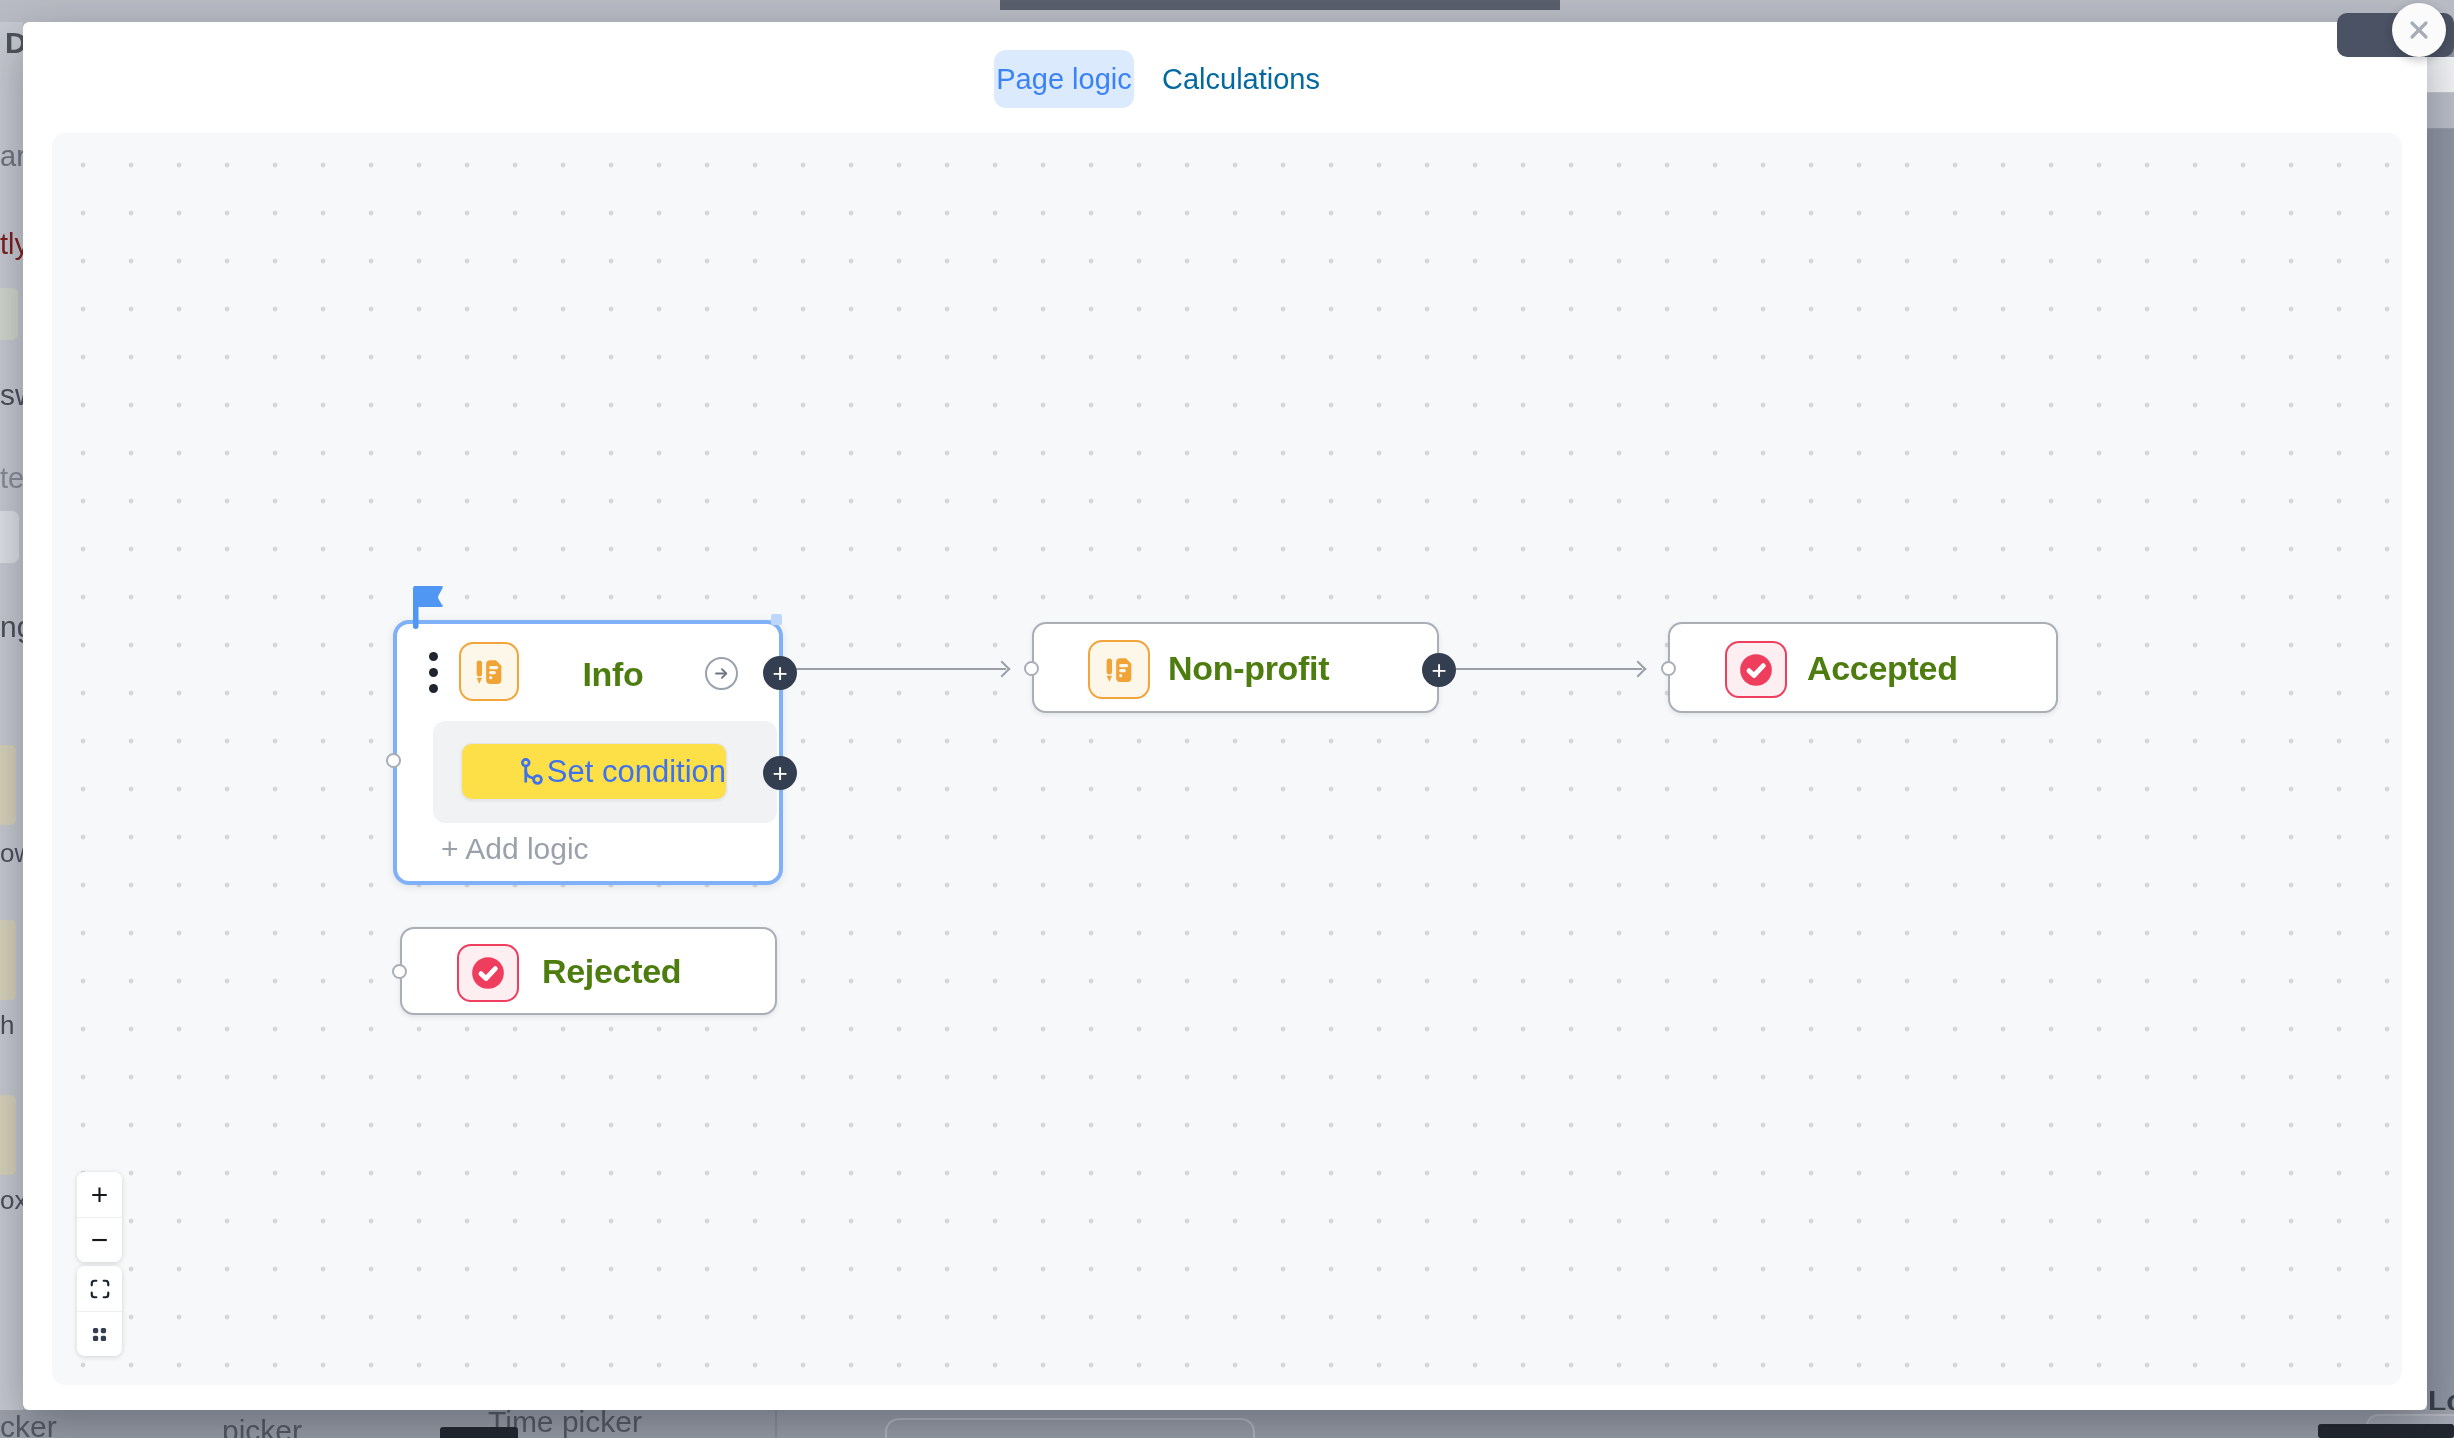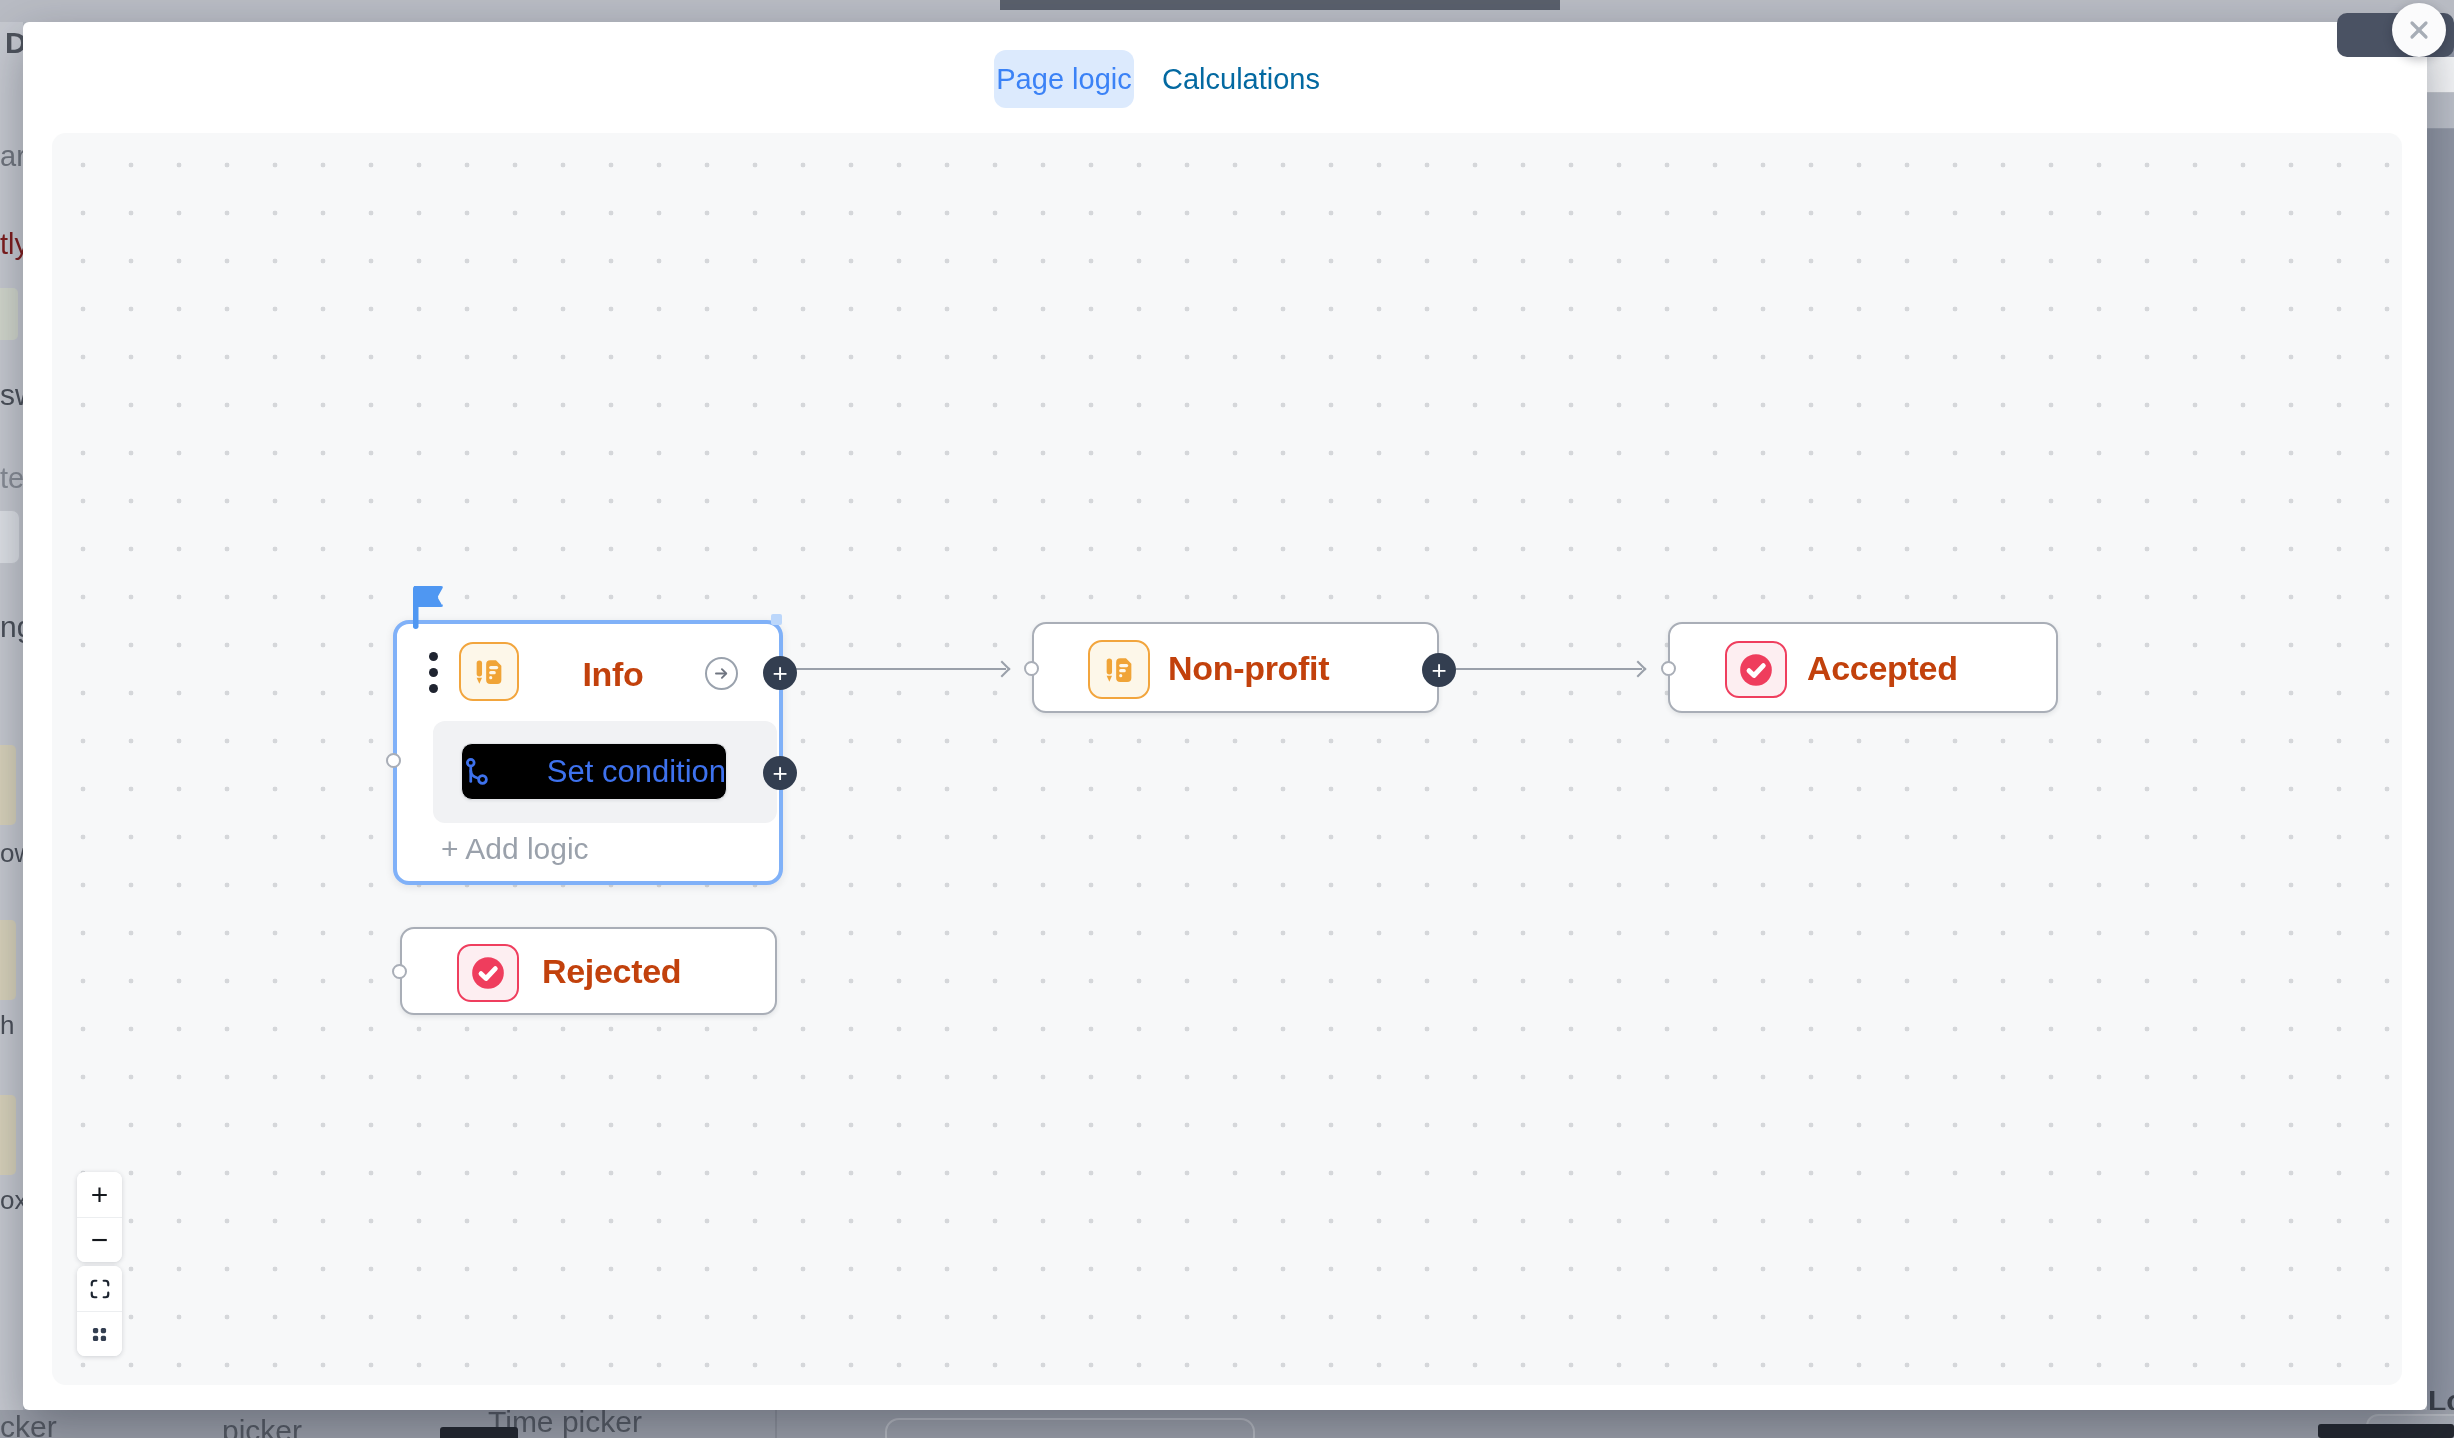--- a/index.html
+++ b/index.html
@@ -32,39 +32,39 @@
             border-radius:14px; overflow:hidden;
             background-image:radial-gradient(circle, #d5d7da 2.4px, rgba(0,0,0,0) 2.6px);
             background-size:48px 48px; background-position:7px 8px; }
 
   .edge { position:absolute; height:2px; background:#9aa0aa; z-index:1; }
   .edge-arrow { position:absolute; width:12px; height:12px; border-top:2.5px solid #9aa0aa; border-right:2.5px solid #9aa0aa;
                 transform:rotate(45deg); z-index:1; }
 
   .node { position:absolute; background:#fff; border:2px solid #a9aeb7; border-radius:14px;
           box-shadow:0 2px 5px rgba(30,35,50,.10); z-index:2; }
-  .node-title { position:absolute; font-size:34px; font-weight:600; color:#c2410c; letter-spacing:-0.3px; line-height:40px; }
+  .node-title { position:absolute; font-size:34px; font-weight:600; color:#4d7c0f; letter-spacing:-0.3px; line-height:40px; }
   .icon-badge { position:absolute; border-radius:14px; display:flex; align-items:center; justify-content:center; }
   .badge-orange { border:2.5px solid #f2a53d; background:#fdf7e9; }
   .badge-red { border:2.5px solid #ef3e5e; background:#fdeef1; }
   .port { position:absolute; width:15px; height:15px; border-radius:50%; background:#fff; border:2px solid #a9aeb7; z-index:3; }
   .plus-btn { position:absolute; width:34px; height:34px; border-radius:50%; background:#333e50; color:#fff;
               display:flex; align-items:center; justify-content:center; font-size:26px; font-weight:500; z-index:4; cursor:pointer; }
 
   
   .node-selected { position:absolute; background:#fff; border:4px solid #80b1f8; border-radius:16px;
                    box-shadow:0 2px 8px rgba(30,35,50,.10); z-index:2; }
   .drag-dots { position:absolute; left:32px; top:28px; width:10px; cursor:grab; }
   .drag-dots i { display:block; width:9px; height:9px; border-radius:50%; background:#1f2430; margin-bottom:7px; }
   .goto-btn { position:absolute; width:33px; height:33px; border-radius:50%; border:2.2px solid #9aa2ad;
               display:flex; align-items:center; justify-content:center; background:#fff; cursor:pointer; }
   .branch-panel { position:absolute; left:36px; top:97px; width:344px; height:102px; background:#f1f2f4; border-radius:12px; }
-  .set-cond-btn { position:absolute; left:28px; top:22px; width:266px; height:57px; background:#000000; border:1.5px solid #e3e5e8;
+  .set-cond-btn { position:absolute; left:28px; top:22px; width:266px; height:57px; background:#fde047; border:1.5px solid #e3e5e8;
                   border-radius:11px; box-shadow:0 1px 3px rgba(30,35,50,.08); display:flex; align-items:center;
-                  justify-content:space-between; gap:0; color:#3e72ee; font-size:31px; font-weight:500; cursor:pointer; }
+                  justify-content:flex-end; gap:0; color:#3e72ee; font-size:31px; font-weight:500; cursor:pointer; }
   .add-branch { position:absolute; left:44px; top:208px; color:#9aa1ab; font-size:30px; cursor:pointer; }
   .sel-handle { position:absolute; left:374px; top:-10px; width:11px; height:11px; background:#bcd7fb; border-radius:2px; }
   .flag-wrap { position:absolute; left:14px; top:-39px; }
 
   
   .tool-card { position:absolute; left:25px; width:45px; background:#fff; border-radius:8px;
                box-shadow:0 1px 5px rgba(30,35,50,.18); overflow:hidden; z-index:5; }
   .tool-btn { width:45px; height:45px; display:flex; align-items:center; justify-content:center; cursor:pointer;
               font-size:30px; color:#15181d; background:#fff; border:none; }
   .tool-btn + .tool-btn { border-top:1px solid #eceef0; }

